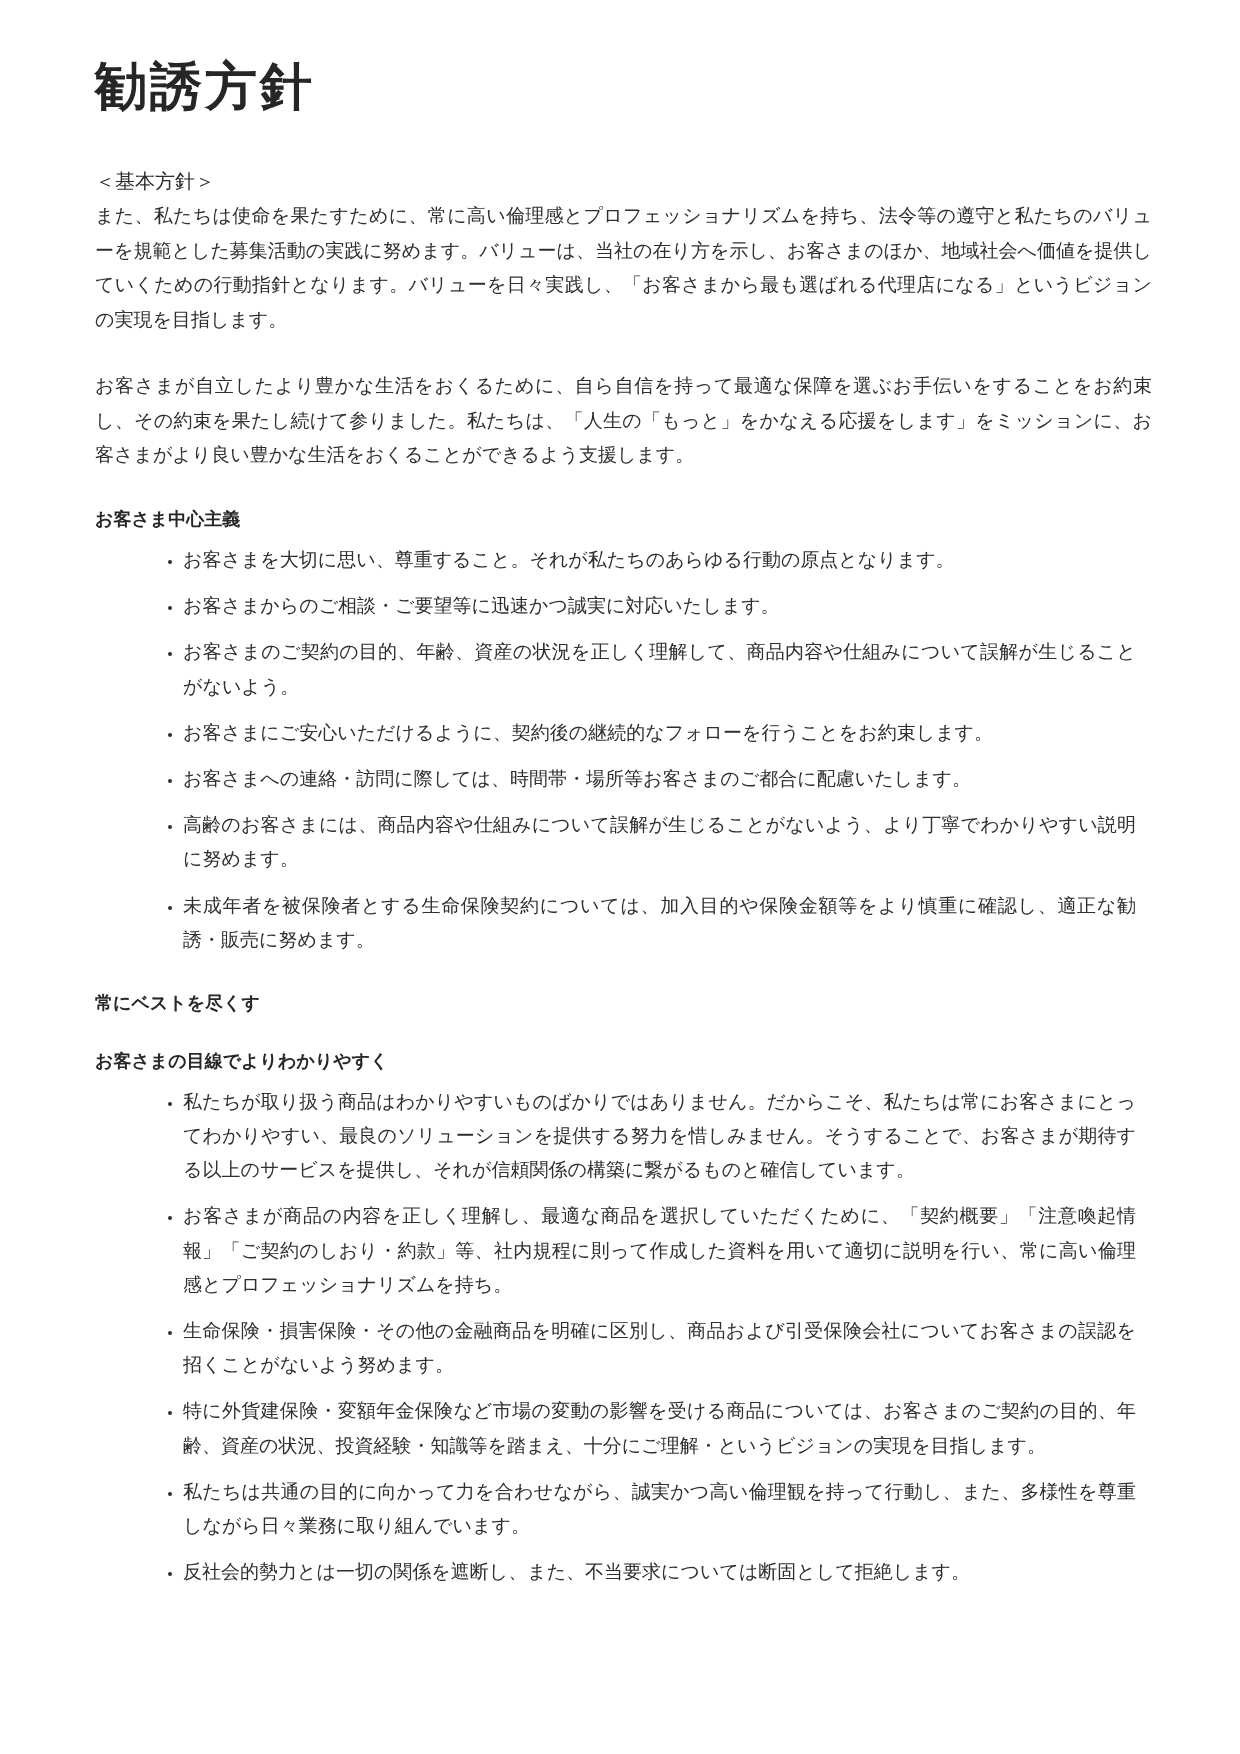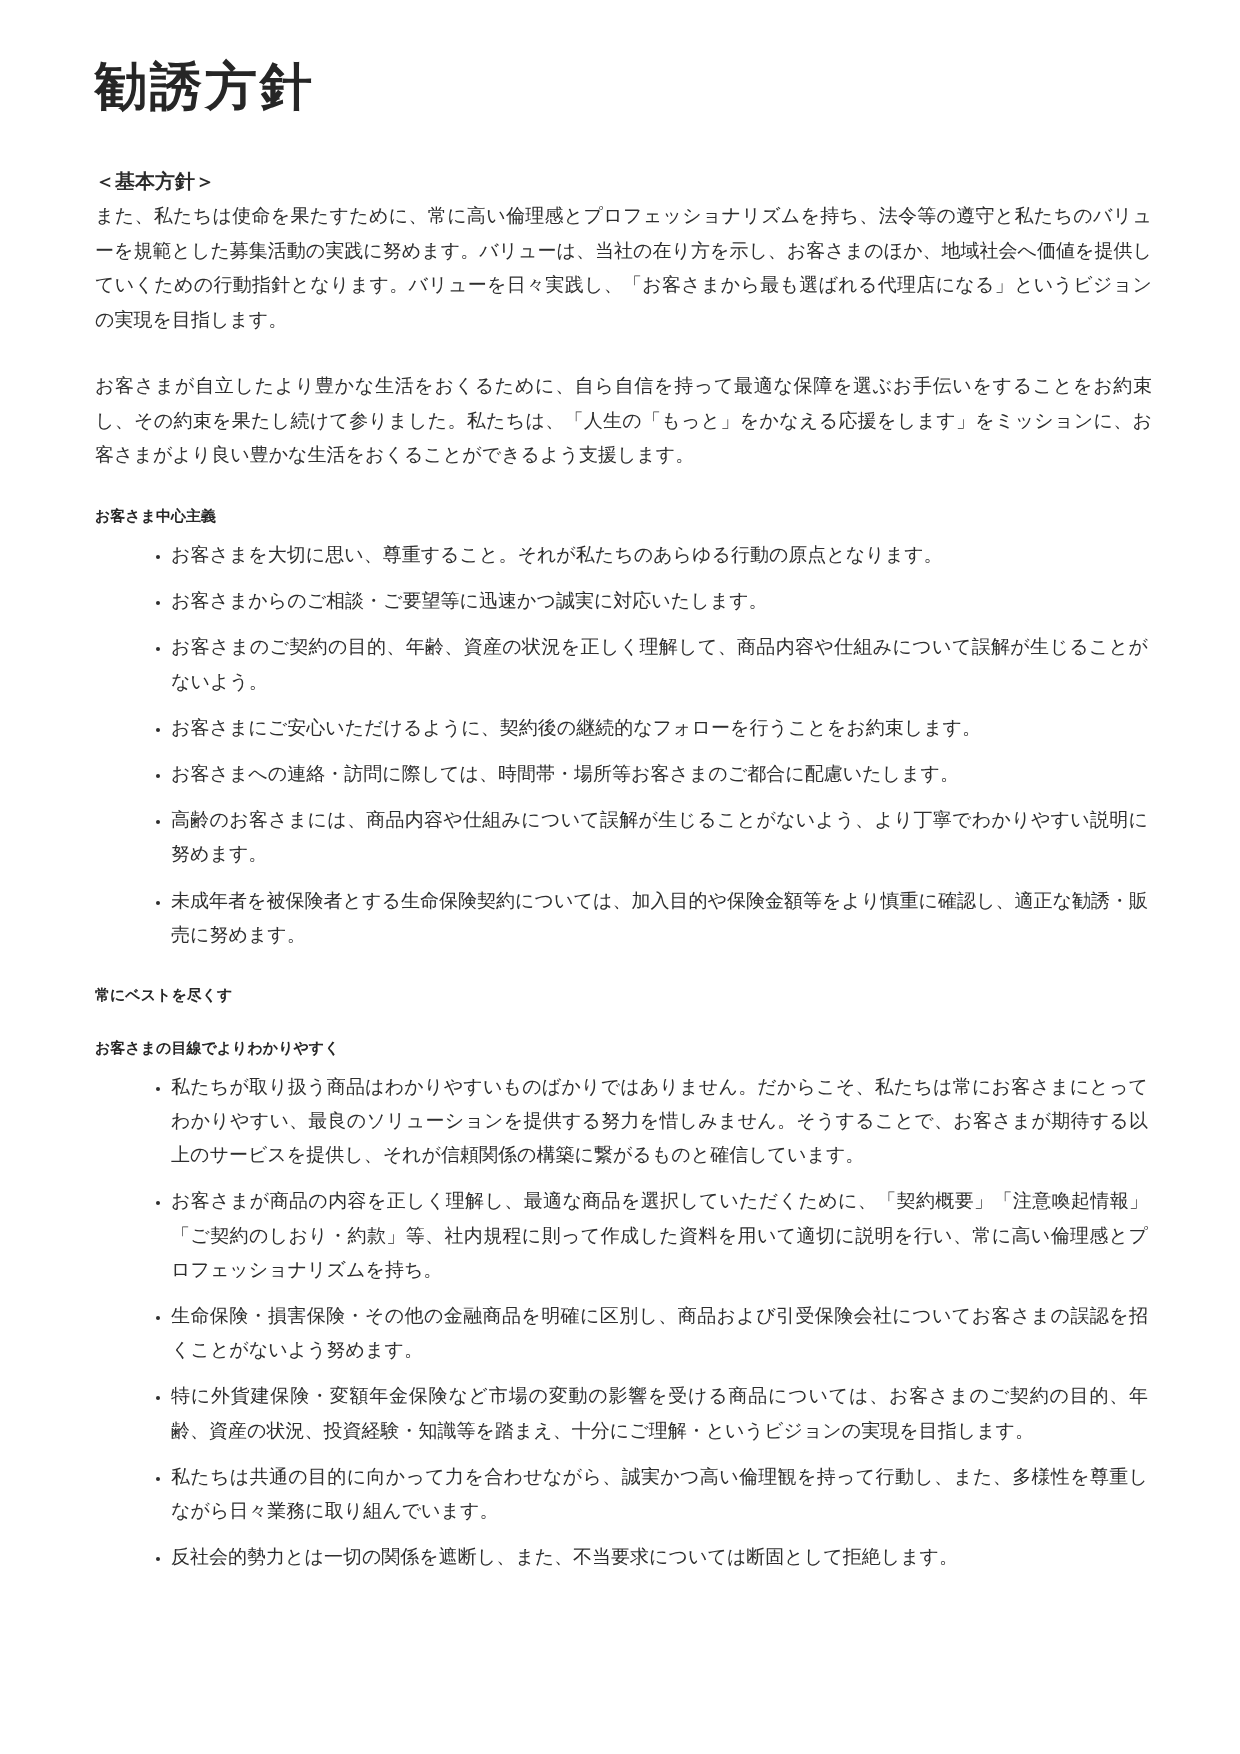--- a/index.html
+++ b/index.html
@@ -26,46 +26,46 @@
     margin: 0 0 46px 0;
     font-family: "DejaVu Serif", "Liberation Serif", serif;
     font-weight: 700;
     font-size: 52px;
     letter-spacing: 3px;
     color: #262626;
   }
   .basic-policy-heading {
     margin: 16px 0 4px 0;
     font-size: 20px;
-    font-weight: 700;
+    font-weight: 400;
     color: #2b2b2b;
   }
   .intro-paragraph {
     margin: 0 0 32px 0;
     font-size: 19px;
     line-height: 1.82;
     text-align: justify;
     color: #2e2e2e;
   }
   .policy-section {
     margin: 0;
   }
   .section-heading {
     margin: 34px 0 6px 0;
-    font-size: 15px;
+    font-size: 18px;
     font-weight: 700;
     color: #272727;
   }
   .bullet-list {
     margin: 0;
     padding: 0 0 0 72px;
     list-style: disc outside;
   }
   .bullet-item {
-    margin: 12px 4px;
+    margin: 12px 16px;
     font-size: 19px;
     line-height: 1.8;
     text-align: justify;
     color: #2e2e2e;
   }
   .bullet-item::marker {
     font-size: 14px;
     color: #2e2e2e;
   }
 </style>

